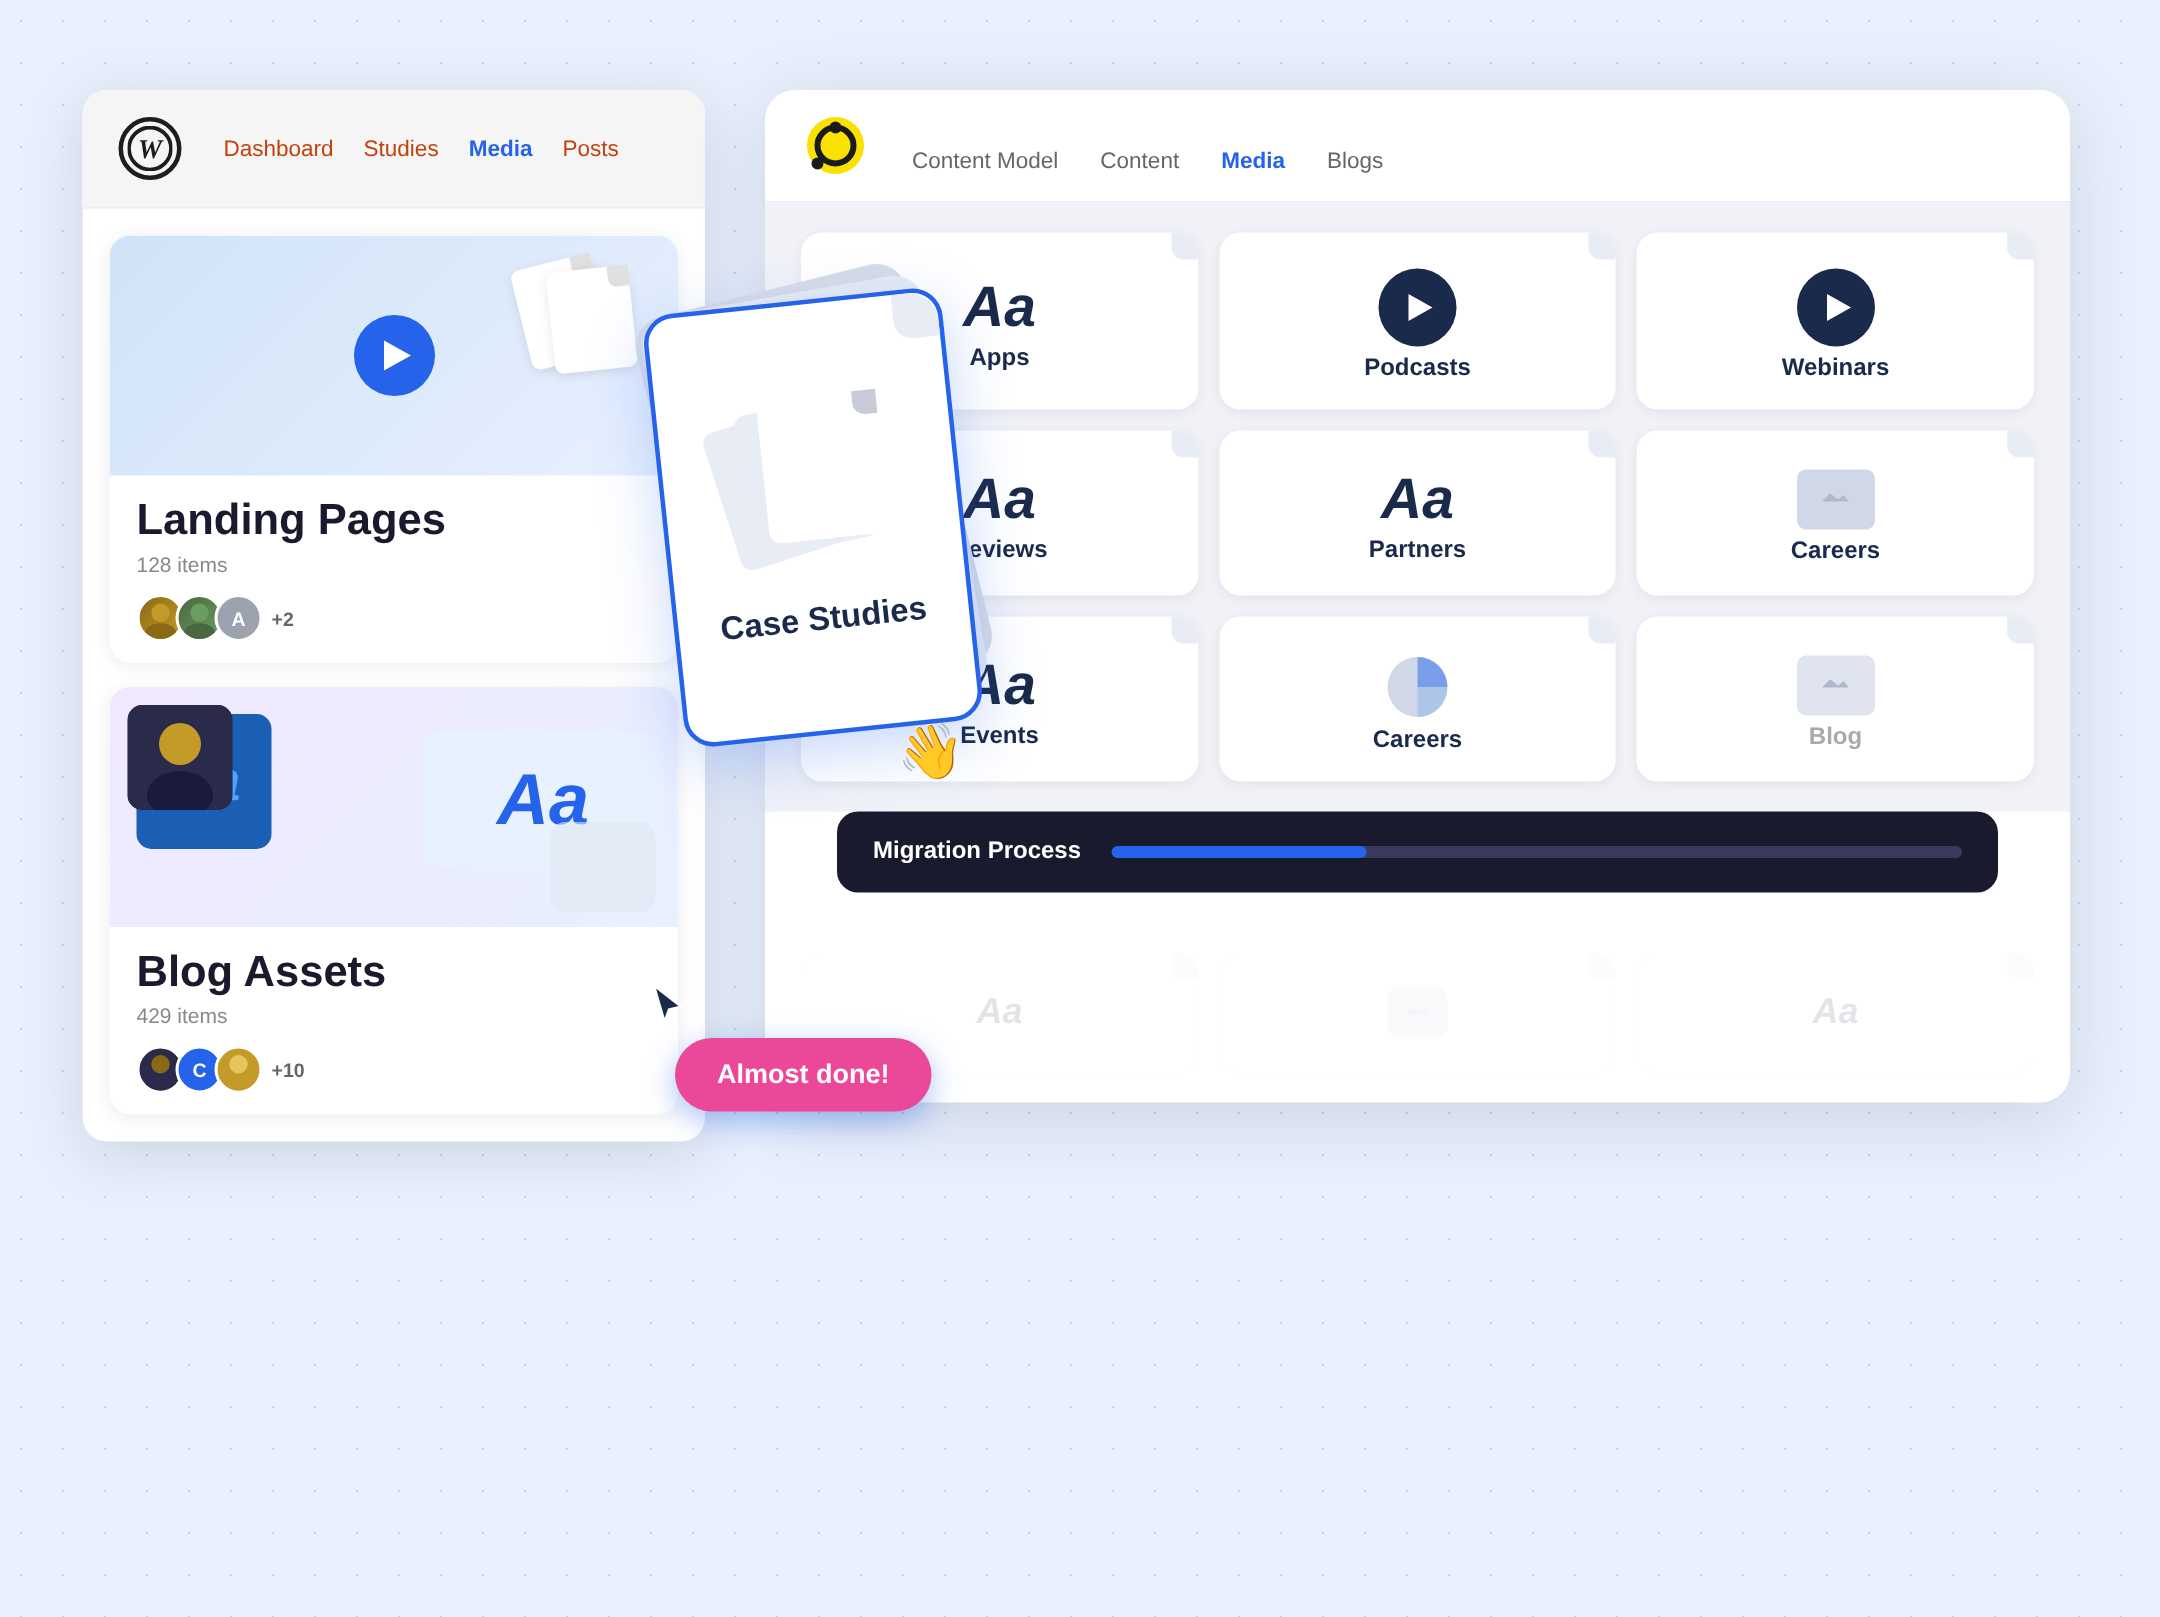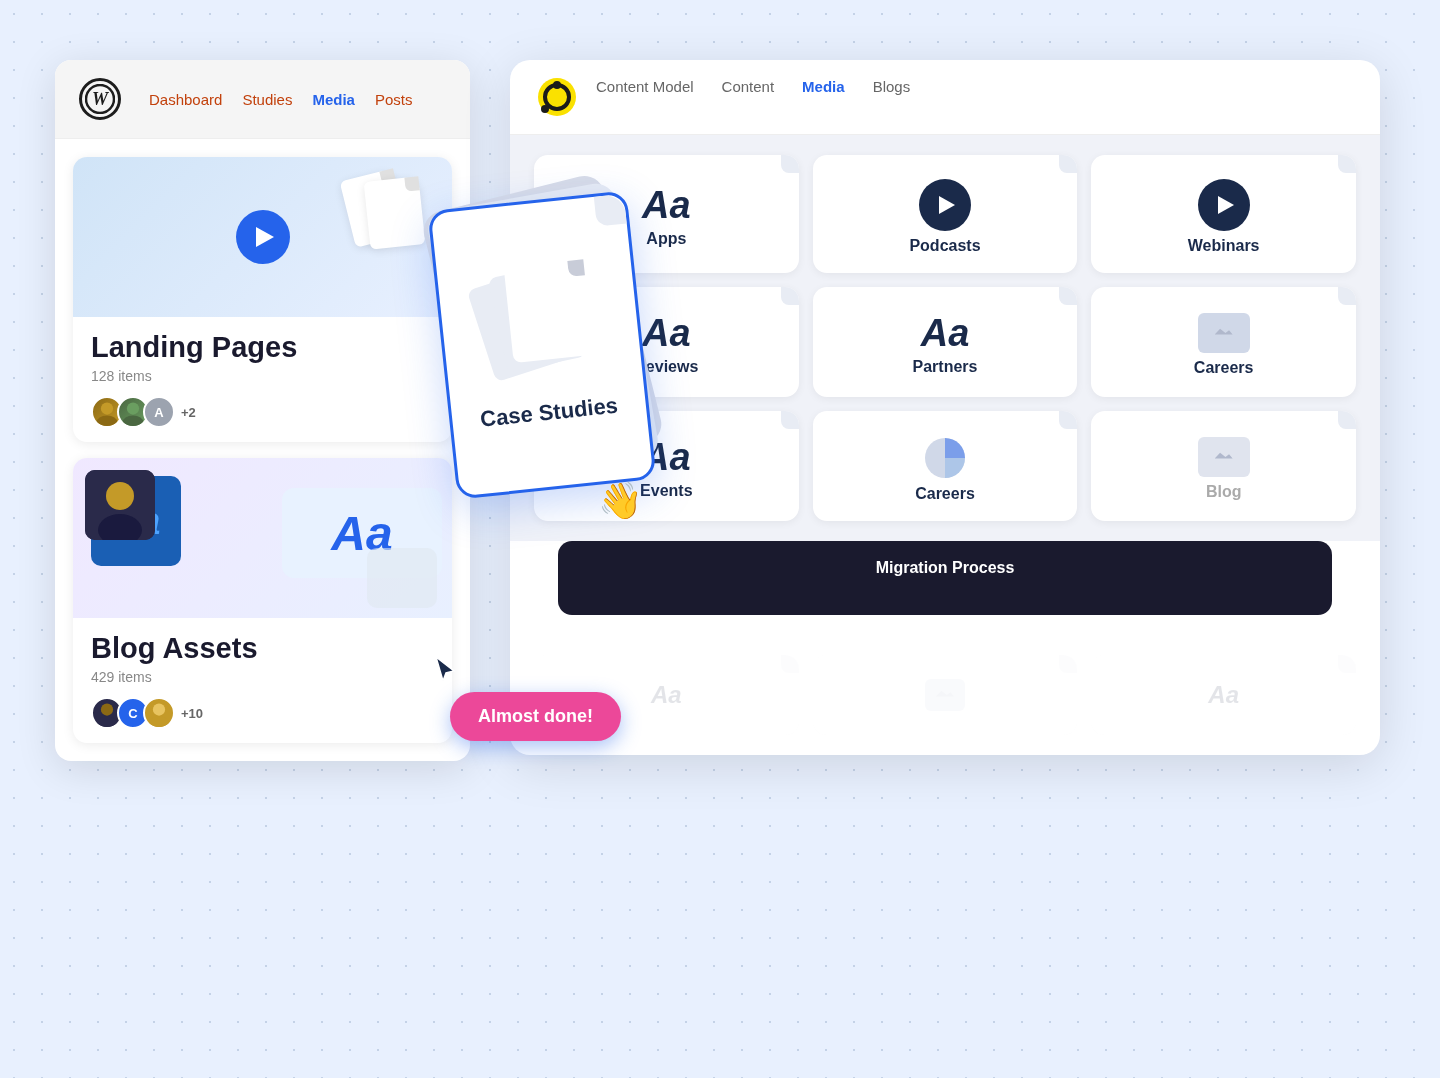--- a/index.html
+++ b/index.html
@@ -256,22 +256,22 @@
       top: 60px;
       width: 870px;
       background: white;
       border-radius: 20px;
       box-shadow: 0 10px 50px rgba(0,0,0,0.12);
       overflow: hidden;
     }
 
     .cf-nav {
       display: flex;
-      align-items: flex-start;
-      gap: 20px;
+      align-items: flex-end;
+      gap: 32px;
       padding: 18px 28px;
       border-bottom: 1px solid #eee;
     }
 
     .cf-logo {
       width: 38px;
       height: 38px;
       position: relative;
     }
 
@@ -391,21 +391,20 @@
 
     
     .cf-progress-bar {
       background: #1a1a2e;
       margin: 0 24px 20px;
       border-radius: 14px;
       padding: 18px 24px;
       display: flex;
       align-items: center;
       gap: 20px;
-      flex-direction: column;
     }
 
     .progress-label {
       color: white;
       font-size: 16px;
       font-weight: 600;
       white-space: nowrap;
     }
 
     .progress-track {

